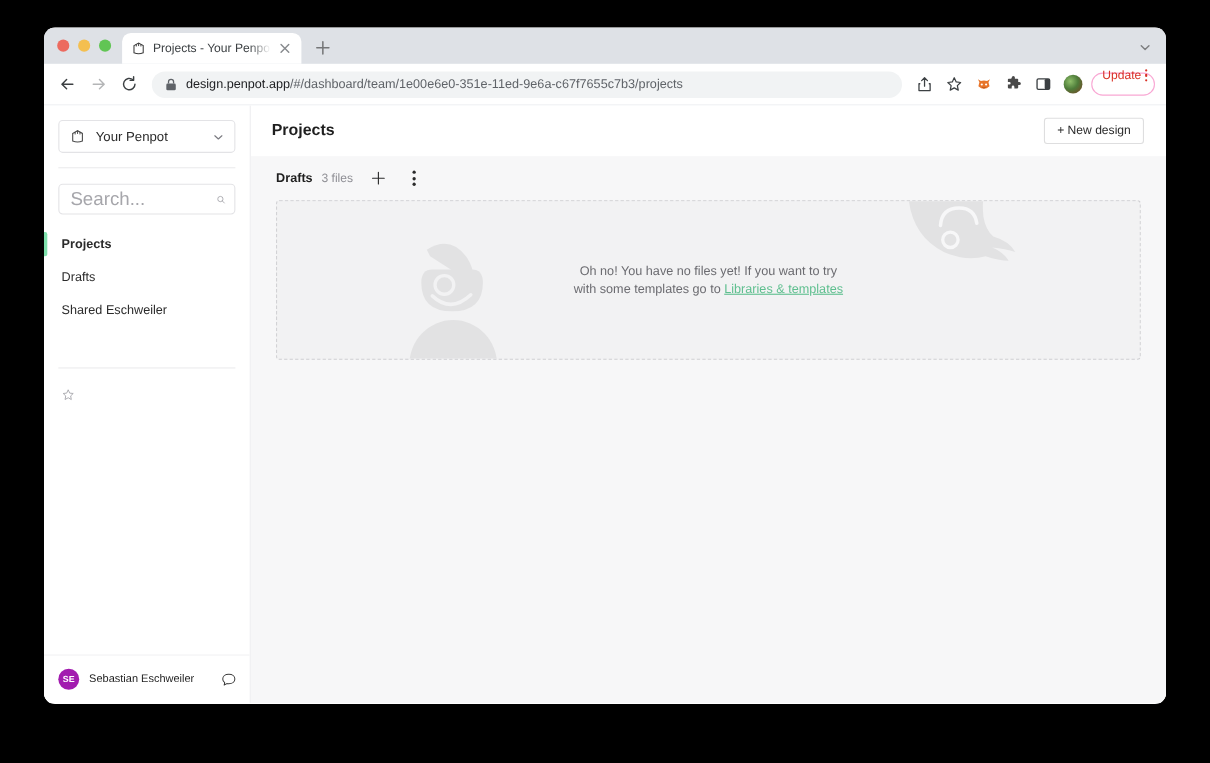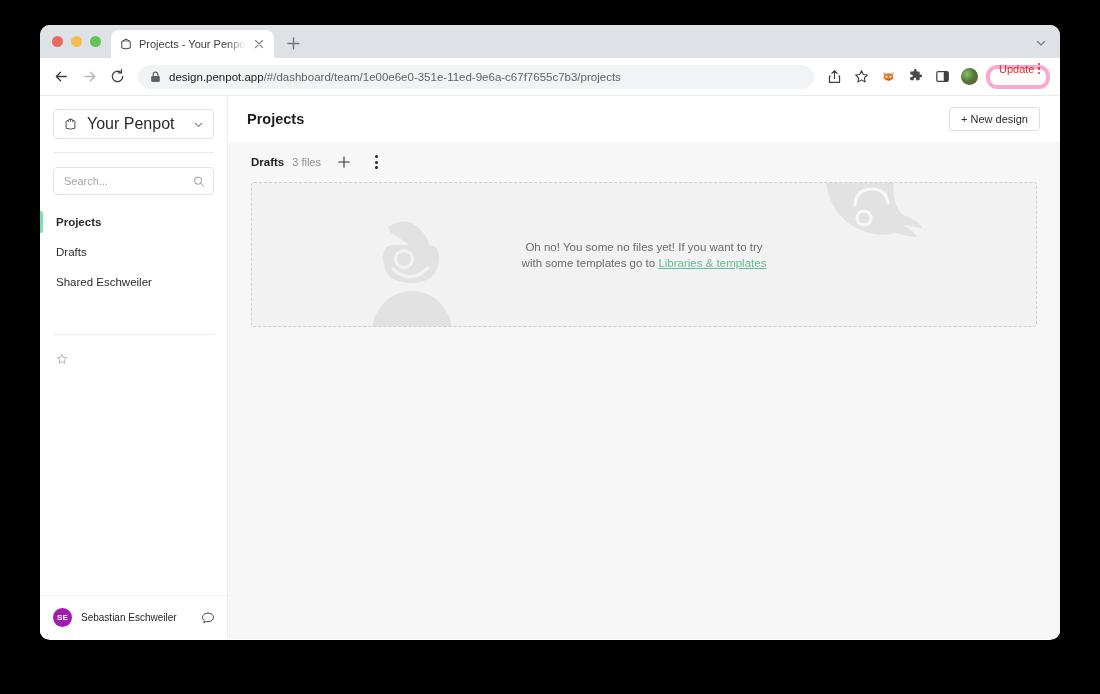--- a/index.html
+++ b/index.html
@@ -108,21 +108,21 @@
     width: 24px; height: 24px;
     display: flex; align-items: center; justify-content: center;
   }
   .avatar-img {
     width: 17px; height: 17px; border-radius: 50%;
     background: radial-gradient(circle at 35% 35%, #8fbf6a 0%, #4e7c3a 45%, #7b3f22 100%);
     display: block;
   }
   .update-pill {
     height: 21px;
-    border: 4px solid #f9a8d4;
+    border: 1px solid #f9a8d4;
     border-radius: 11px;
     color: #d93025;
     font-size: 11px;
     display: flex; align-items: center;
     padding: 0 6px 16px 9px;
     gap: 3px;
     margin-left: 2px;
   }
   .kebab-dots { display: flex; flex-direction: column; gap: 2px; align-items: center; }
   .kebab-dots i { width: 2.5px; height: 2.5px; border-radius: 50%; background: #d93025; display: block; }
@@ -146,36 +146,36 @@
   }
   .team-select {
     margin: 0 13px;
     height: 30px;
     border: 1px solid #e3e3e6;
     border-radius: 4px;
     display: flex; align-items: center;
     padding: 0 9px;
     gap: 9px;
   }
-  .team-name { font-size: 16px; color: #2b2b2b; flex: 1 1 auto; }
+  .team-name { font-size: 12px; color: #2b2b2b; flex: 1 1 auto; }
   .sidebar-divider { height: 1px; background: #ebebed; margin: 13px 13px 0 13px; }
 
   .search-box {
     margin: 14px 13px 0 13px;
     height: 28px;
     border: 1px solid #e3e3e6;
     border-radius: 4px;
     display: flex; align-items: center;
     padding: 0 8px 0 10px;
   }
   .search-input {
     flex: 1 1 auto;
     border: none; outline: none; background: transparent;
     font-family: "Liberation Sans", sans-serif;
-    font-size: 11px; color: #2b2b2b;
+    font-size: 17px; color: #2b2b2b;
     min-width: 0;
   }
   .search-input::placeholder { color: #a6a6ab; }
 
   .nav-list { margin-top: 12px; }
   .nav-item {
     height: 30px;
     display: flex; align-items: center;
     padding-left: 16px;
     font-size: 11.5px;
@@ -478,20 +478,20 @@
             <ellipse cx="57" cy="127" rx="40" ry="41" fill="#e2e2e3"></ellipse>
           </svg>
 
           <svg class="deco deco-right" width="112" height="92" viewBox="0 0 112 92">
             <path d="M6 14 Q10 48 38 62 Q58 71 76 66 Q88 70 97 70 Q92 62 82 58 Q94 59 103 62 Q97 52 83 48 Q76 42 74 30 Q73 20 74 14 Z" fill="#e2e2e3"></path>
             <path d="M35 38 Q36 22 52 22 Q66 22 68 36" fill="none" stroke="#f7f7f8" stroke-width="3.2" stroke-linecap="round"></path>
             <circle cx="44" cy="51" r="7" fill="none" stroke="#f7f7f8" stroke-width="3"></circle>
           </svg>
 
           <div class="dz-text">
-            <div>Oh no! You some no files yet! If you want to try</div>
+            <div>Oh no! You have no files yet! If you want to try</div>
             <div><span>with some templates go to </span><a class="dz-link" href="#">Libraries &amp; templates</a></div>
           </div>
         </div>
       </div>
     </div>
   </div>
 </div>
 
 </body></html>

